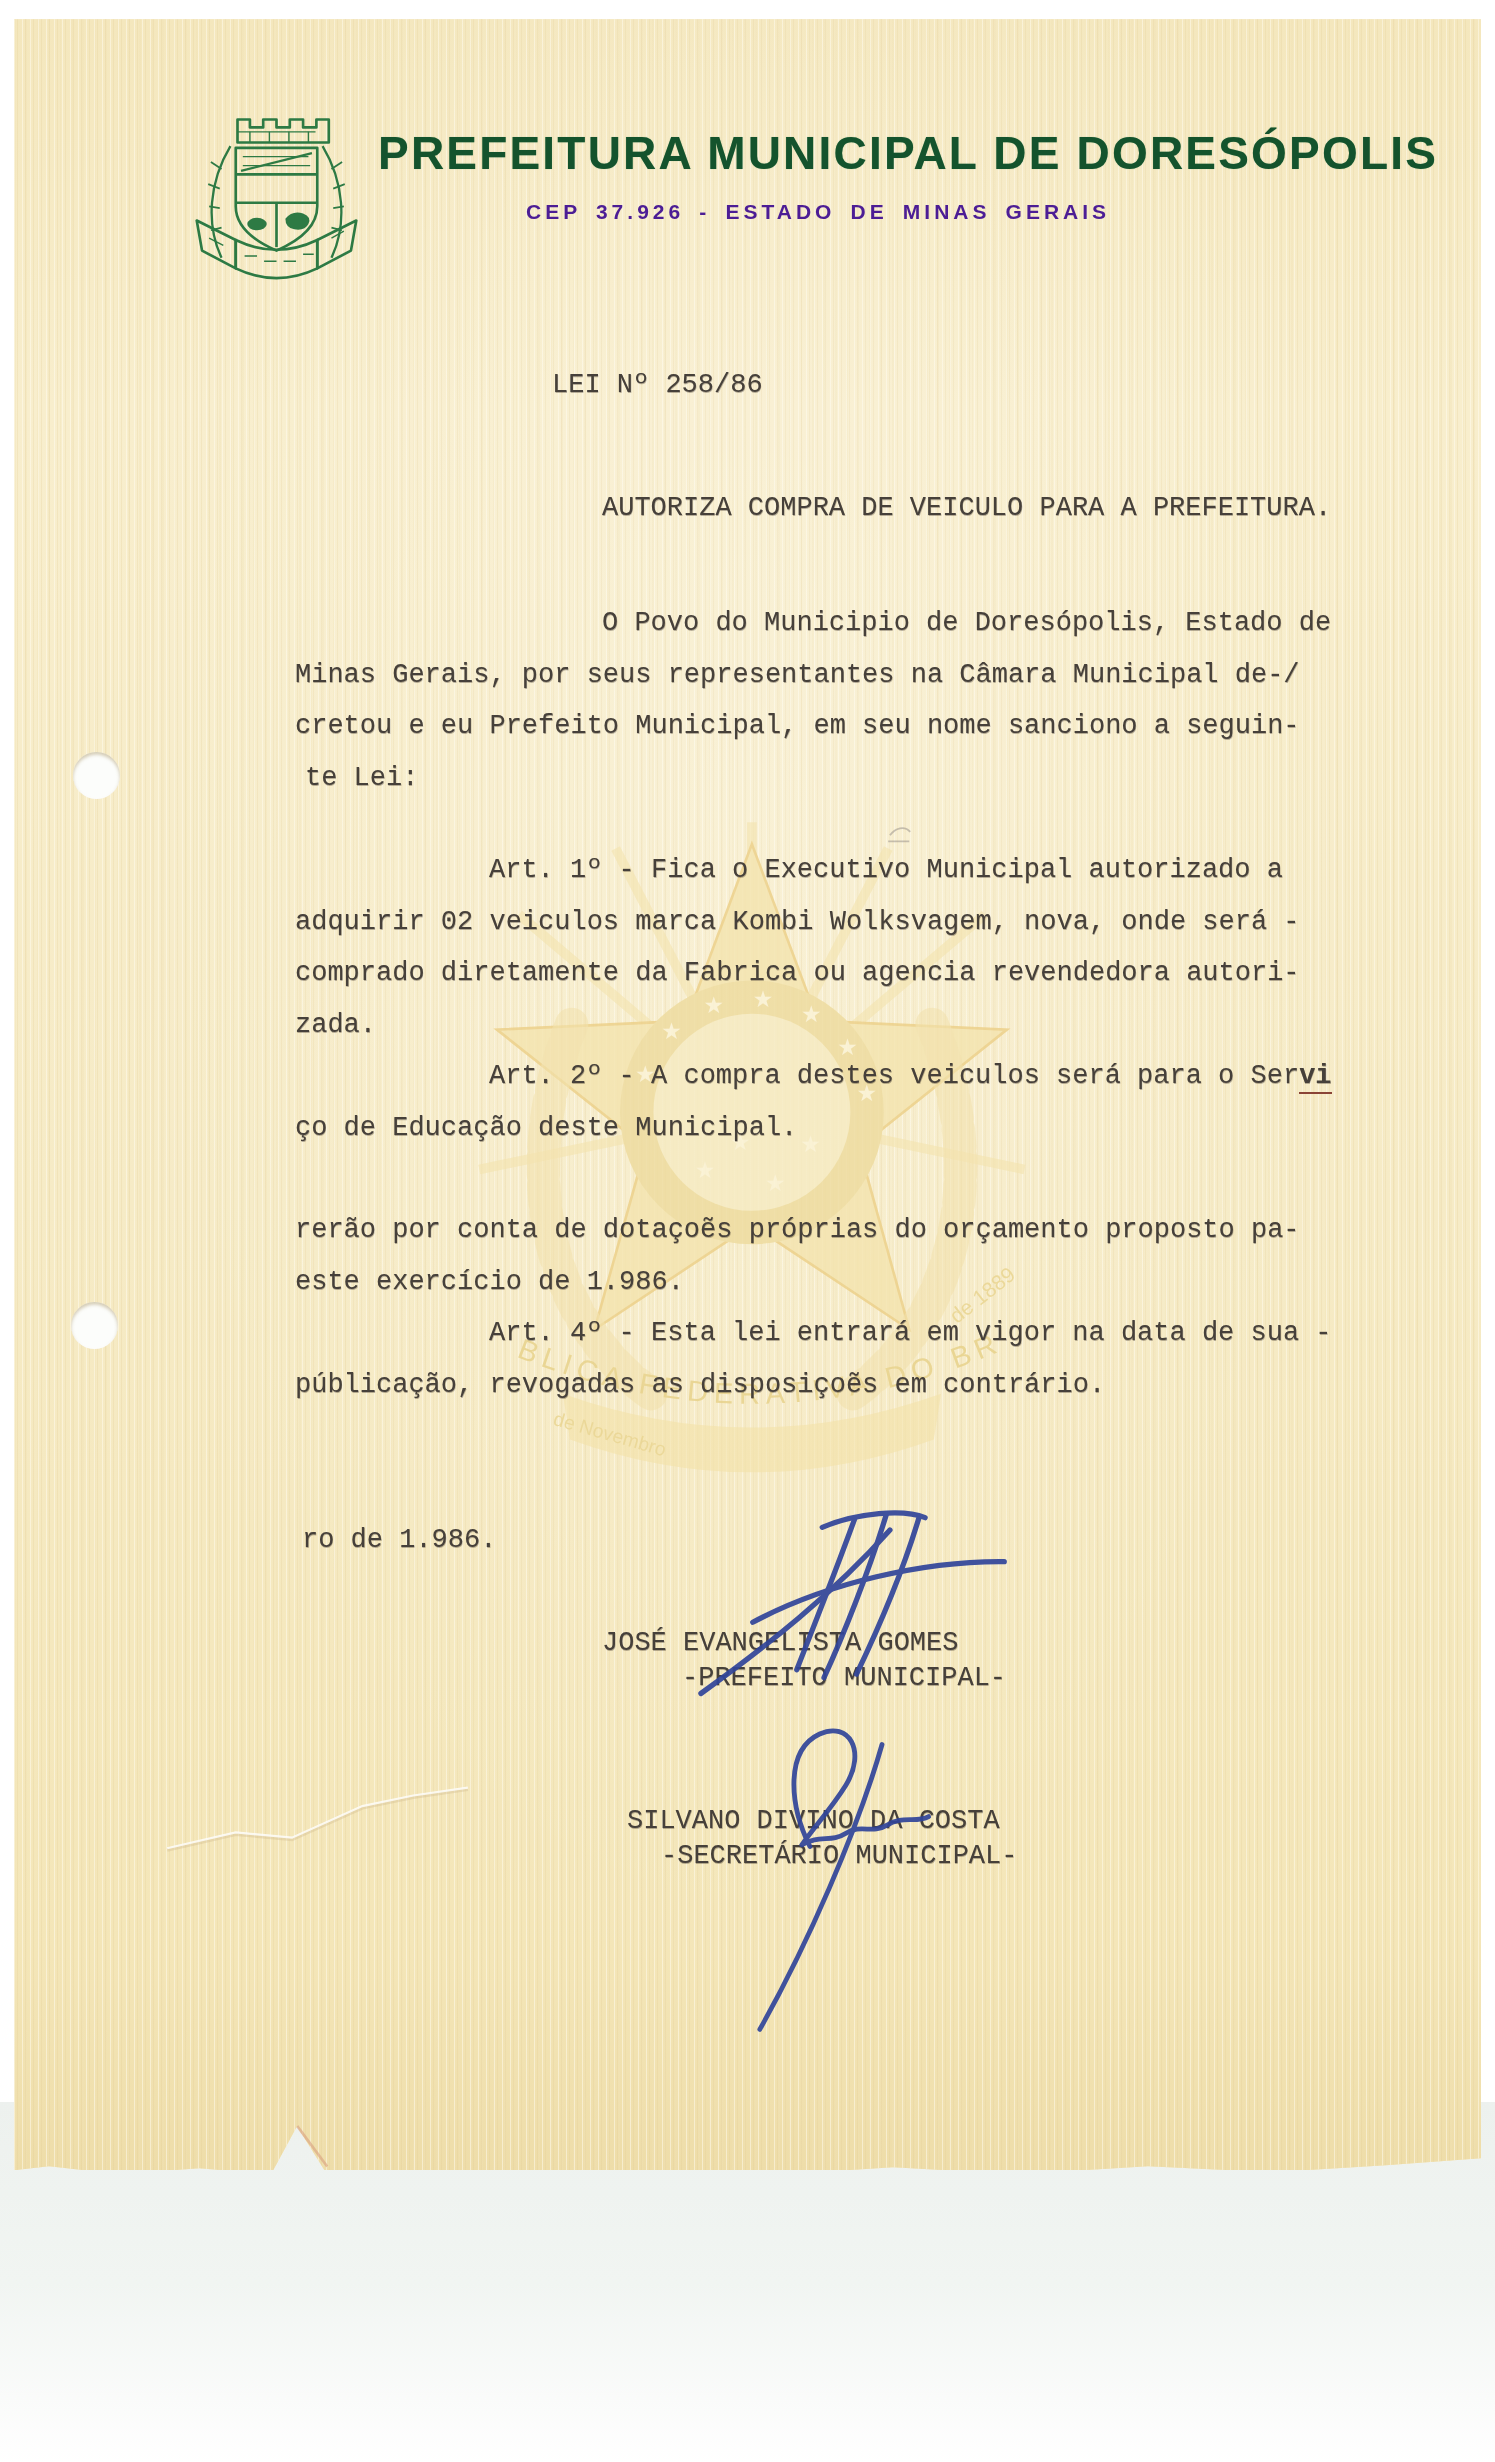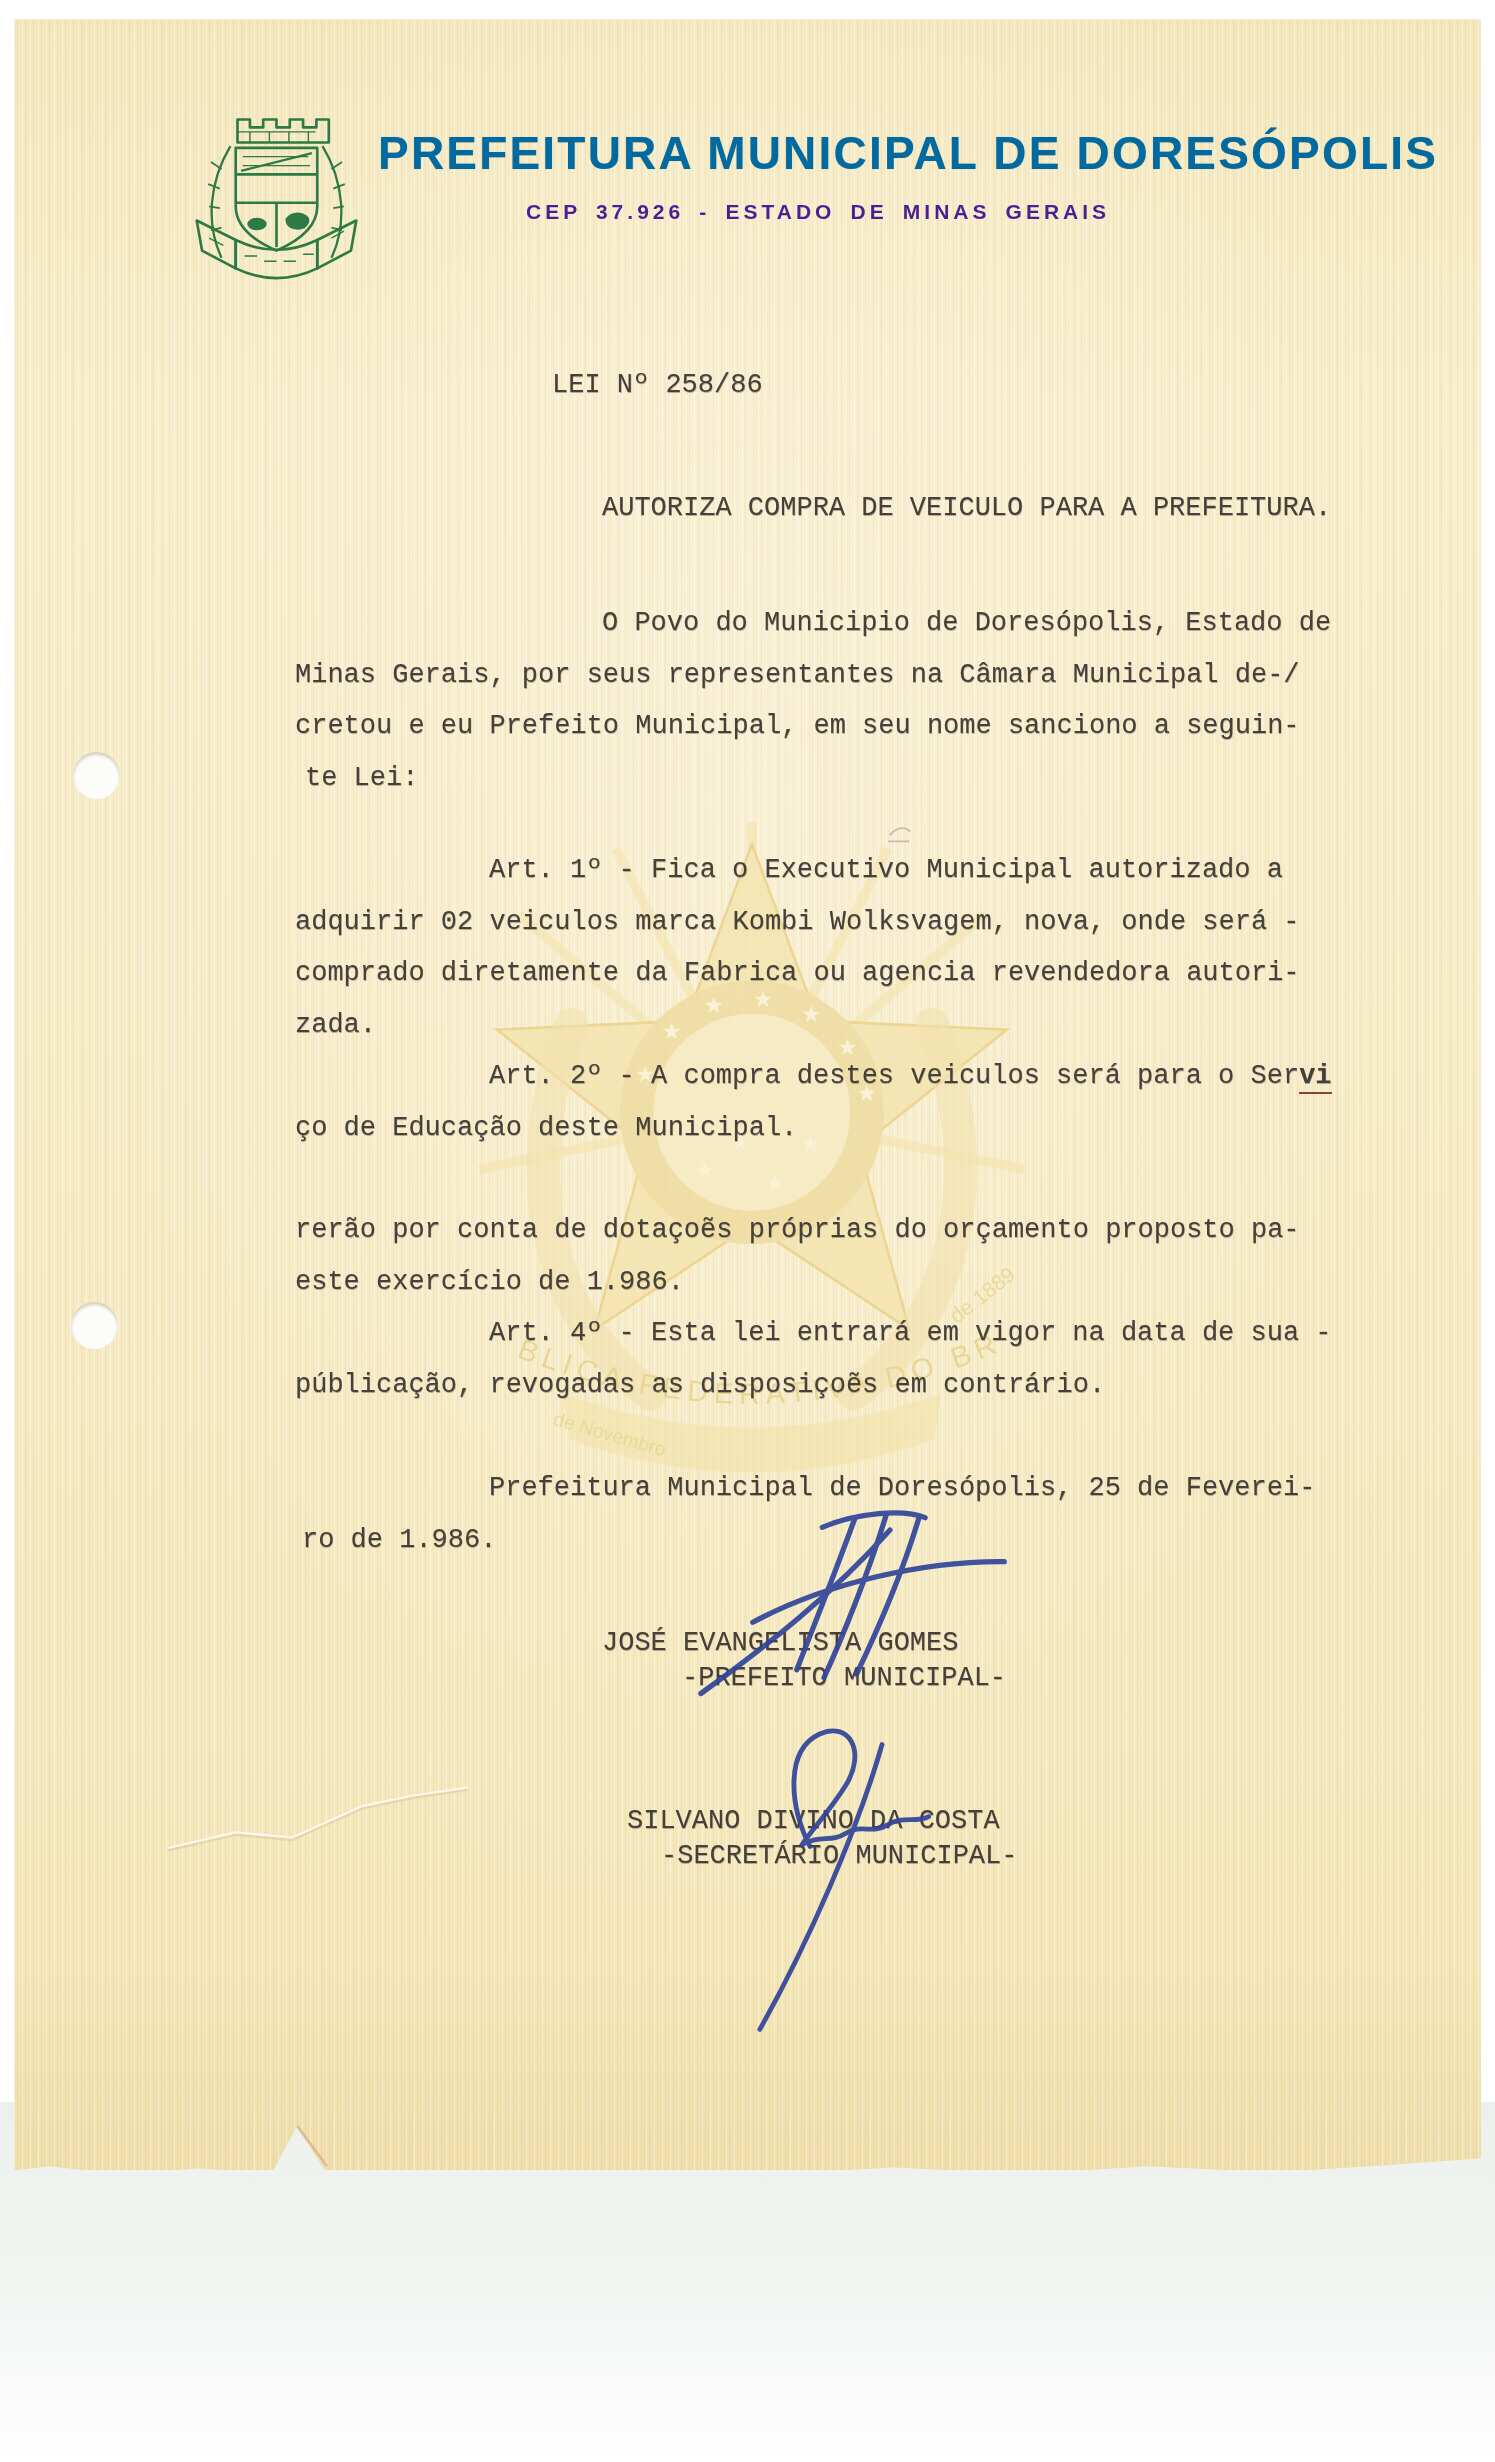--- a/index.html
+++ b/index.html
@@ -12,21 +12,21 @@
       background-image:
         radial-gradient(ellipse at 50% 38%, rgba(255,255,255,.22), rgba(255,255,255,0) 62%),
         repeating-linear-gradient(90deg, rgba(255,252,240,.5) 0 0.9px, rgba(0,0,0,0) 0.9px 3.5px,
             rgba(222,198,140,.22) 3.5px 4.4px, rgba(0,0,0,0) 4.4px 8px),
         repeating-linear-gradient(90deg, rgba(240,225,180,.35) 0 1.8px, rgba(0,0,0,0) 1.8px 11.4px),
         linear-gradient(180deg,#f4e7bd 0%,#f8eecd 18%,#f6ebc6 55%,#f4e6b8 90%,#eedda9 100%);
       clip-path: polygon(0px 0px,1467px 0px,1467px 2139px,1372px 2146px,1258px 2153px,
         1134px 2147px,1003px 2155px,879px 2148px,756px 2156px,633px 2151px,528px 2156px,
         440px 2151px,378px 2156px,338px 2151px,313px 2155px,283px 2107px,257px 2155px,
         185px 2149px,106px 2155px,35px 2147px,0px 2151px);}
-  .hdr-title{position:absolute;left:378px;top:130px;z-index:3;color:#0369a1;
+  .hdr-title{position:absolute;left:378px;top:130px;z-index:3;color:#14532d;
       font-size:46px;font-weight:bold;letter-spacing:2.2px;line-height:1;
       text-shadow:0 0 0.9px rgba(45,122,68,.45);}
   .hdr-sub{position:absolute;left:526px;top:201px;z-index:3;color:#4c1d95;
       font-size:21px;font-weight:bold;letter-spacing:4px;word-spacing:5.3px;line-height:1;}
   .tw{position:absolute;z-index:3;font-family:"Liberation Mono","DejaVu Sans Mono",monospace;
       font-size:27px;line-height:32px;color:#46403a;white-space:pre;
       text-shadow:0.4px 0.5px 0.6px rgba(60,50,40,.35);}
   .u-red{border-bottom:2.6px solid #8a4436;padding-bottom:0.9px;font-weight:bold;}
   .strike{text-decoration:line-through;text-decoration-thickness:2.6px;}
   .hole{position:absolute;width:47px;height:47px;border-radius:50%;background:#fcfdfb;z-index:5;
@@ -126,21 +126,20 @@
 
   <div class="tw" style="left:489px;top:1060px"><span>Art. 2º - A compra destes veiculos será para o Ser</span><span class="u-red">vi</span></div>
   <div class="tw" style="left:295px;top:1112px">ço de Educação deste Municipal.</div>
 
   <div class="tw" style="left:295px;top:1214px">rerão por conta de dotaçoẽs próprias do orçamento proposto pa-</div>
   <div class="tw" style="left:295px;top:1266px">este exercício de 1.986.</div>
 
   <div class="tw" style="left:489px;top:1317px">Art. 4º - Esta lei entrará em vigor na data de sua -</div>
   <div class="tw" style="left:295px;top:1369px">públicação, revogadas as disposiçoẽs em contrário.</div>
 
-  <div class="tw" style="left:489px;top:1472px">Prefeitura Municipal de Doresópolis, 25 de Feverei-</div>
   <div class="tw" style="left:302px;top:1524px">ro de 1.986.</div>
 
   <div class="tw" style="left:602px;top:1627px">JOSÉ EVANGELISTA GOMES</div>
   <div class="tw" style="left:682px;top:1662px">-PREFEITO MUNICIPAL-</div>
 
   <div class="tw" style="left:627px;top:1805px">SILVANO DIVINO DA COSTA</div>
   <div class="tw" style="left:661px;top:1840px">-SECRETÁRIO MUNICIPAL-</div>
 
   <svg class="layer overlay" width="1495" height="2462" viewBox="0 0 1700 2800">
     <g stroke="#31459a" stroke-width="6" fill="none" stroke-linecap="round" opacity="0.92">

